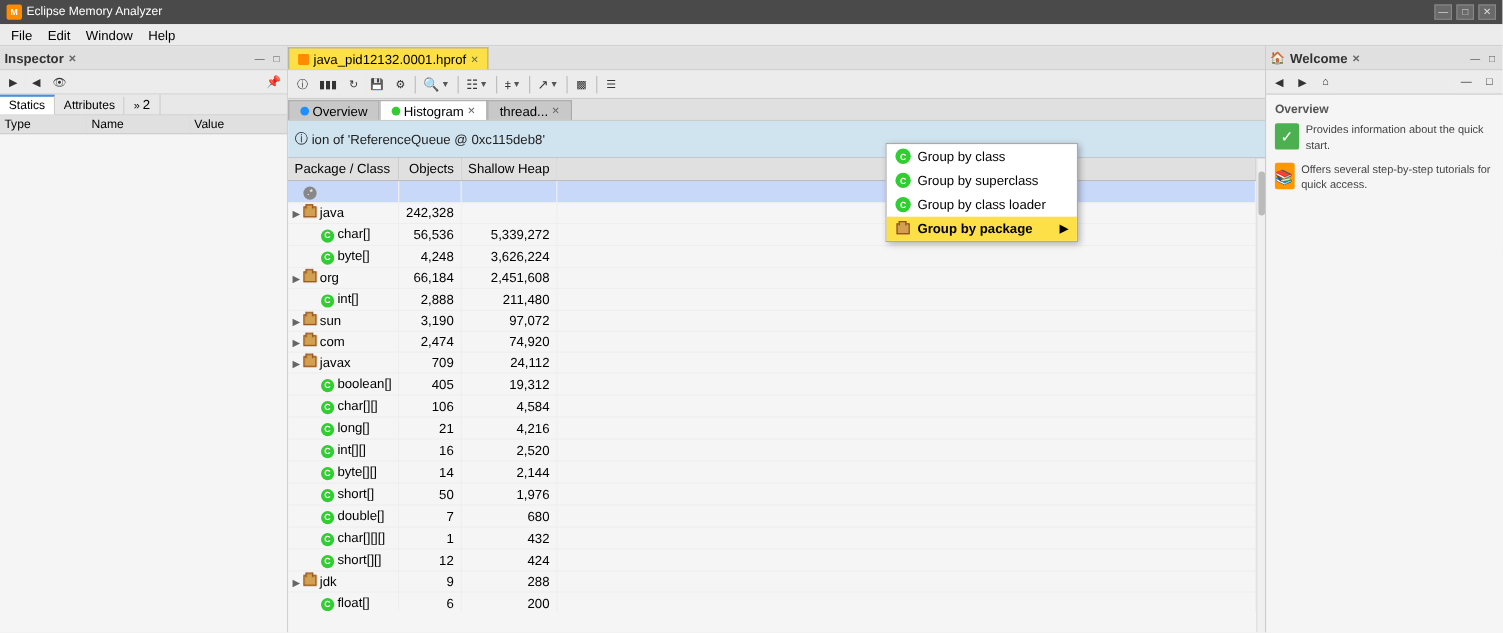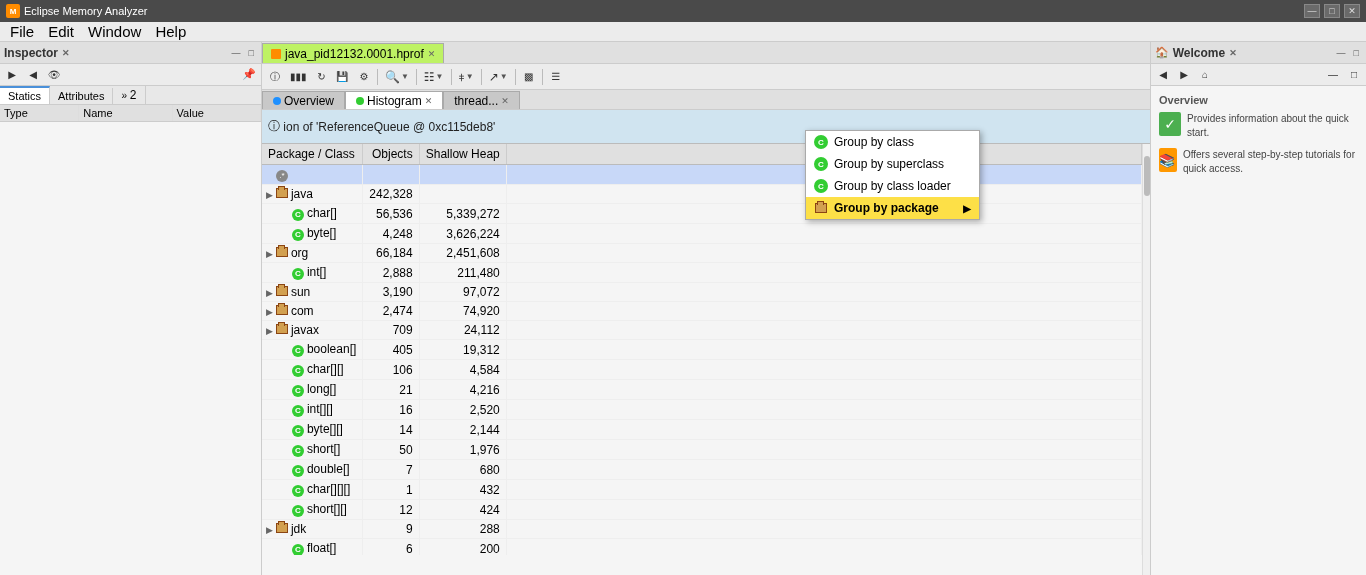--- a/index.html
+++ b/index.html
@@ -25,21 +25,21 @@
     
     .menu-bar {
       background: #ECECEC;
       height: 20px;
       display: flex;
       align-items: center;
       border-bottom: 1px solid #ccc;
       padding: 0 4px;
       gap: 2px;
     }
-    .menu-item { padding: 2px 6px; font-size: 15px; cursor: pointer; color: #000; }
+    .menu-item { padding: 2px 6px; font-size: 12px; cursor: pointer; color: #000; }
 
     
     .main-layout { display: flex; height: calc(575px - 42px); }
 
     
     .left-panel {
       width: 262px;
       background: #F5F5F5;
       border-right: 1px solid #ccc;
       display: flex;
@@ -91,21 +91,21 @@
       align-items: center;
       padding: 2px 8px;
       font-size: 11px;
       background: #C8C8C8;
       border: 1px solid #aaa;
       border-bottom: none;
       cursor: pointer;
       gap: 4px;
       height: 20px;
     }
-    .tab.active { background: #bef264; }
+    .tab.active { background: #fde047; }
     .tab-icon { width: 10px; height: 10px; background: #FF8C00; border-radius: 1px; display: inline-block; }
     .tab-close { font-size: 9px; color: #666; cursor: pointer; }
 
     .center-toolbar {
       height: 26px;
       background: #ECECEC;
       border-bottom: 1px solid #ccc;
       display: flex;
       align-items: center;
       padding: 0 3px;

